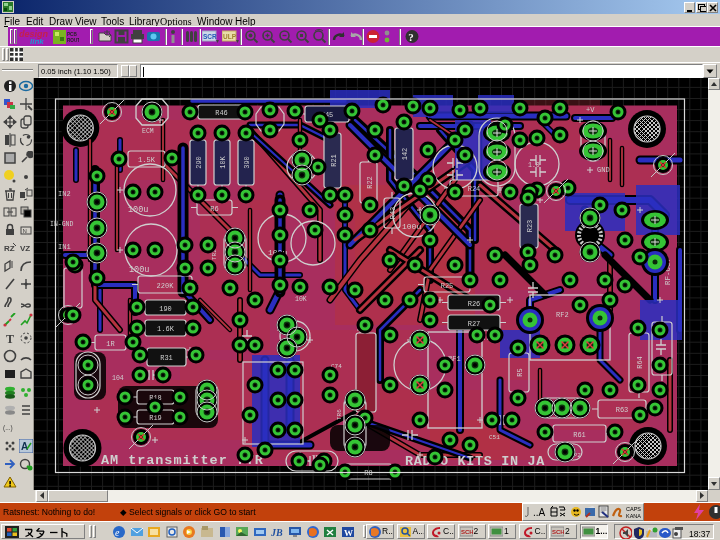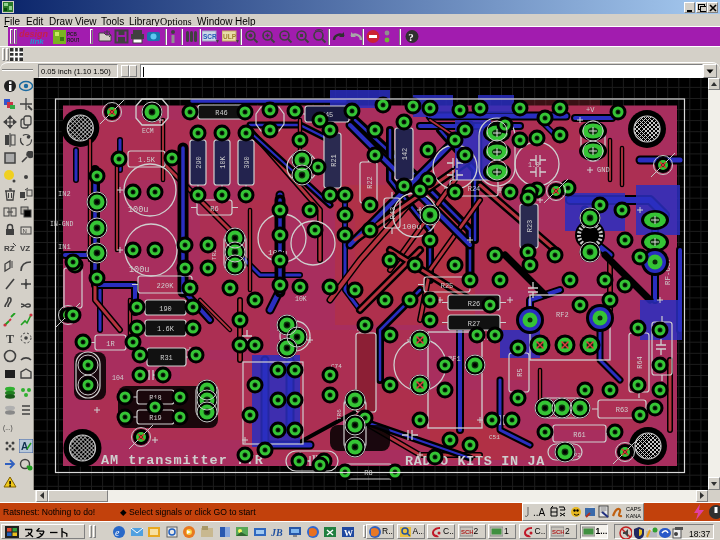--- a/index.html
+++ b/index.html
@@ -197,21 +197,21 @@
 <div class="abs" style="left:0;top:46px;width:720px;height:16px;background:#d4d0c8;border-top:1px solid #fff;">
 <div class="grip" style="left:2px;top:1px;height:13px;"></div>
     <div class="grip" style="left:6px;top:1px;height:13px;"></div>
 <div class="abs" style="left:10px;top:1px;">
       <svg width="13" height="13" viewBox="0 0 13 13">
         <rect x="0" y="0" width="13" height="13" fill="#303030"></rect>
         <path d="M4.3 0v13M8.6 0v13M0 4.3h13M0 8.6h13" stroke="#fff" stroke-width="1.6"></path>
       </svg>
     </div>
 </div>
-<div class="abs" style="left:0;top:62px;width:720px;height:16px;background:#d4d0c8;border-top:1px solid #fff;border-radius:8px;">
+<div class="abs" style="left:0;top:62px;width:720px;height:16px;background:#d4d0c8;border-top:1px solid #fff;">
 <div class="abs" style="left:2px;top:6px;width:31px;height:2px;border-top:1px solid #808080;border-bottom:1px solid #fff;"></div>
 <div class="abs sunk" style="left:38px;top:1px;width:80px;height:14px;background:#d4d0c8;font-size:7.6px;padding-left:2px;padding-top:2px;white-space:nowrap;">0.05 inch (1.10 1.50)</div>
 <div class="abs ridge-h" style="left:121px;top:2px;width:8px;height:12px;background:#d4d0c8;"></div>
 <div class="abs ridge-h" style="left:129px;top:2px;width:8px;height:12px;background:#d4d0c8;"></div>
 <div class="abs sunk" style="left:140px;top:1px;width:563px;height:14px;background:#fff;">
       <div class="abs" style="left:2px;top:1.5px;width:1px;height:10px;background:#000;"></div>
     </div>
 <div class="abs ridge-h" style="left:703px;top:1px;width:14px;height:14px;background:#d4d0c8;">
       <svg width="12" height="12" viewBox="0 0 12 12">
         <path d="M2.5 4.5h7L6 8.5z" fill="#000"></path>

